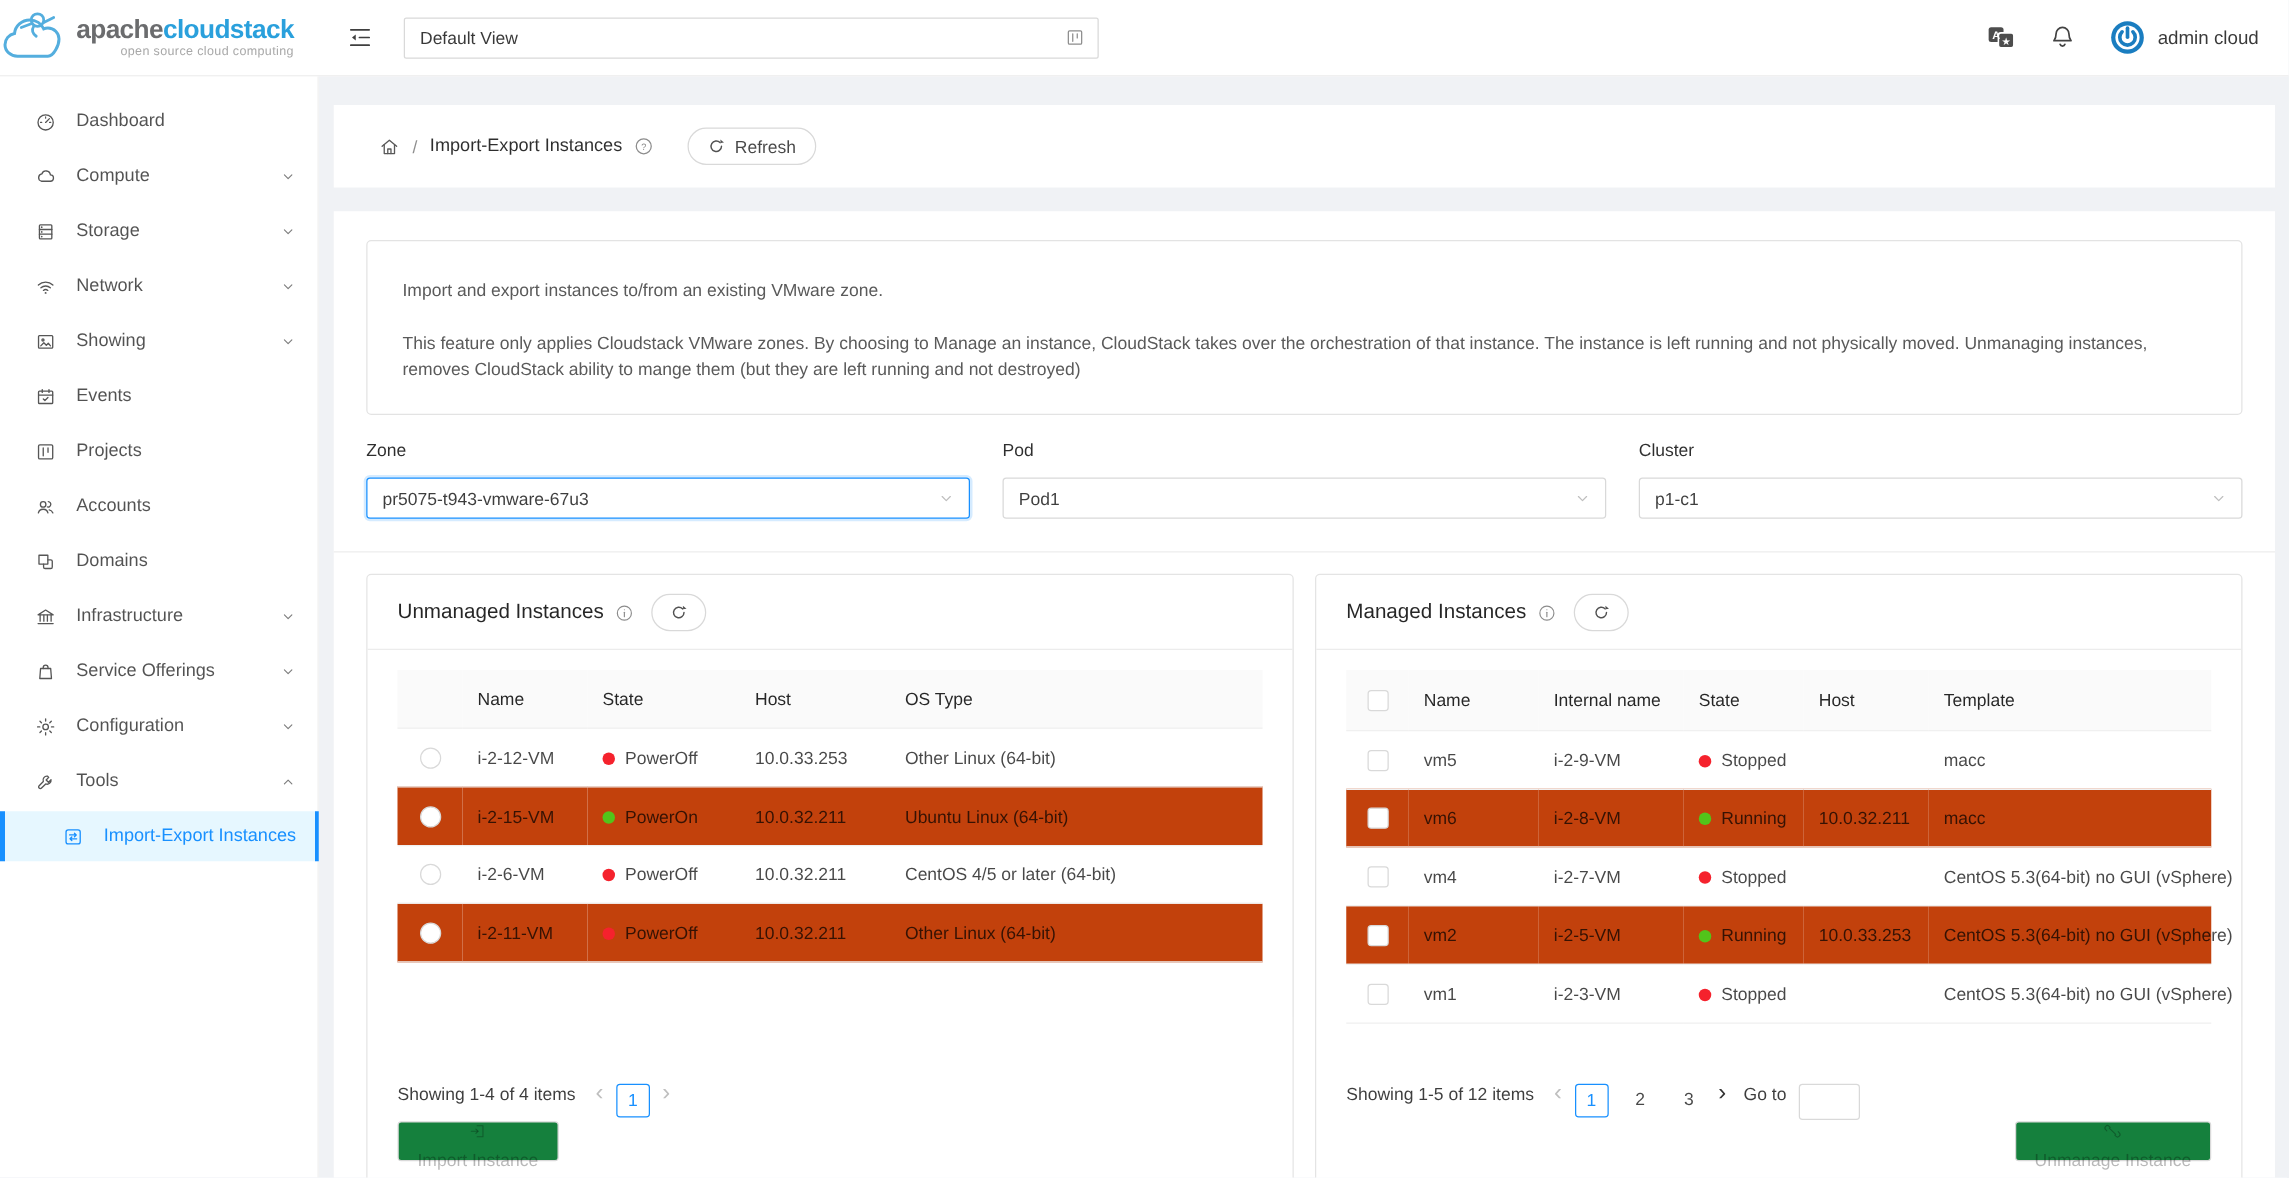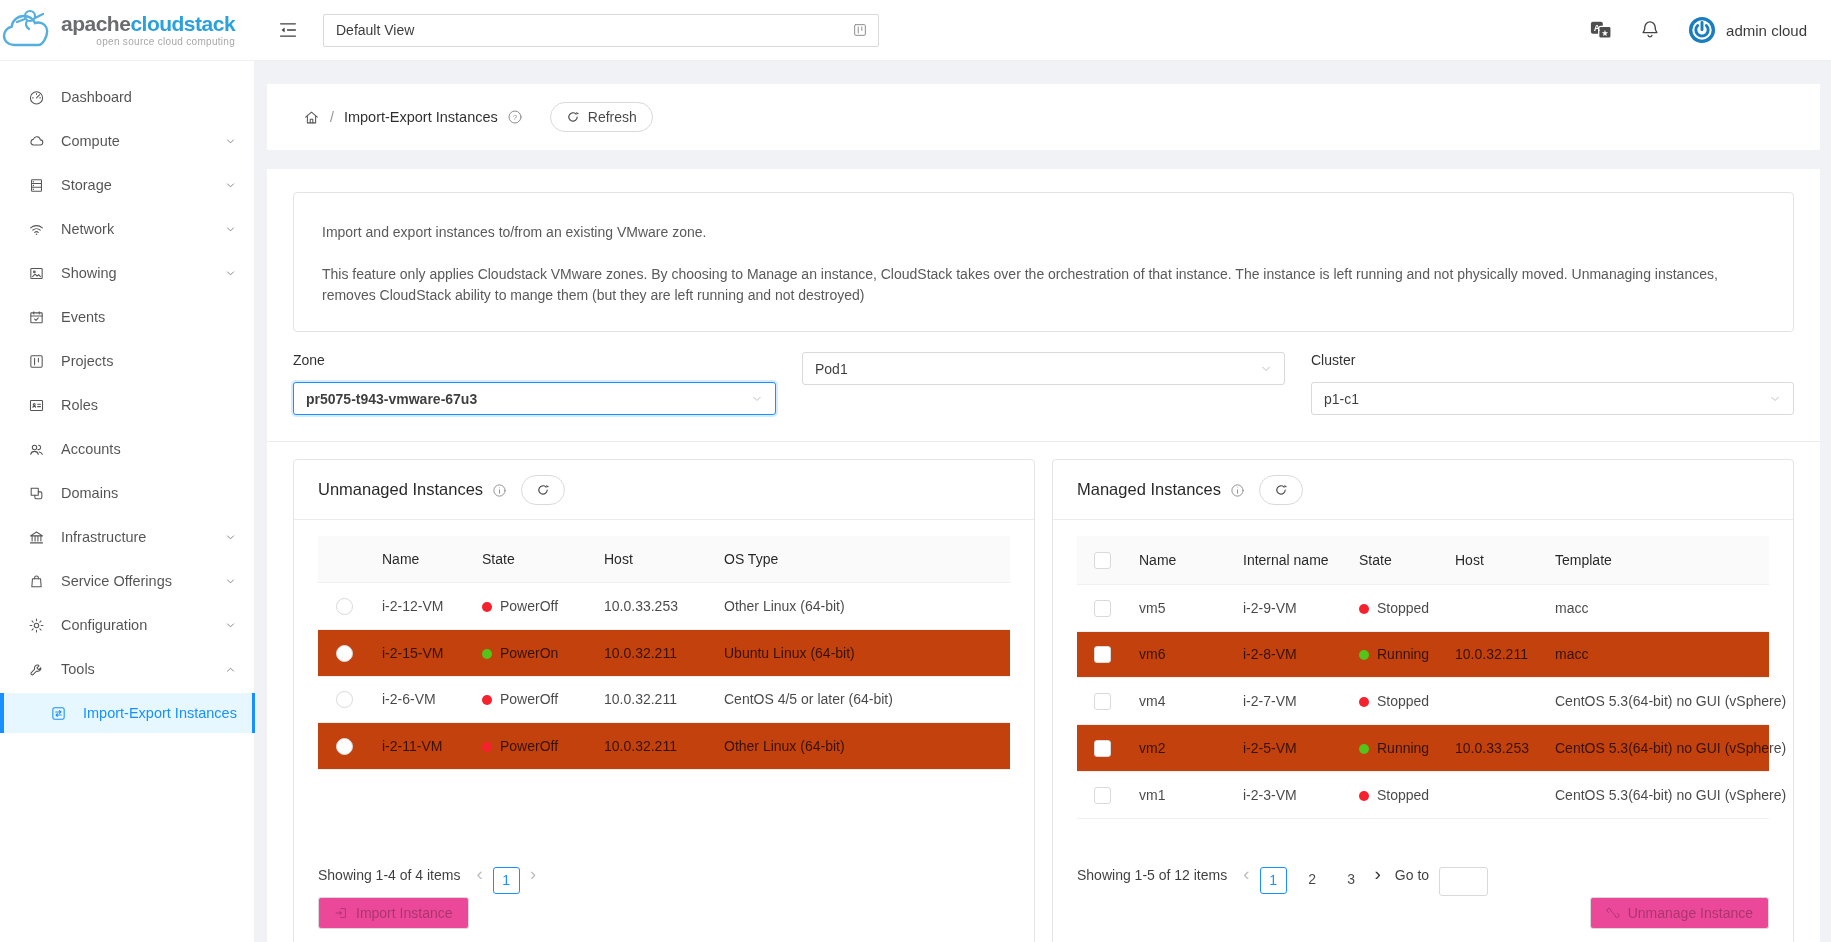--- a/index.html
+++ b/index.html
@@ -48,21 +48,21 @@
 
   .main-card { margin:19px 11px 0 12px; background:#fff; min-height:820px; padding:23px 26px 0; }
   .intro-box { border:1px solid #e3e3e3; border-radius:4px; padding:29px 28px 25px; font-size:14px; color:#5a5a5a; line-height:21px; }
   .intro-box p { margin:0; }
   .intro-box p + p { margin-top:21px; }
 
   .filters { display:grid; grid-template-columns:1fr 1fr 1fr; gap:26px; margin-top:20px; }
   .filter label { display:block; font-size:14px; color:rgba(0,0,0,0.82); margin-bottom:14px; }
   .select { height:33px; border:1px solid #d9d9d9; border-radius:3px; background:#fff; display:flex; align-items:center; justify-content:space-between; padding:0 12px; font-size:14px; color:rgba(0,0,0,0.76); cursor:pointer; }
   .select .ic { width:12px; height:12px; color:#bfbfbf; }
-  .select.focused { border-color:#1890ff; box-shadow:0 0 0 2px rgba(24,144,255,0.18);font-weight:bold; }
+  .select.focused { border-color:#1890ff; box-shadow:0 0 0 2px rgba(24,144,255,0.18); }
 
   .full-hr { height:1px; background:#ededed; margin:26px -26px 0; }
 
   .panels { display:flex; gap:17px; margin-top:17px; }
   .panel { position:relative; flex:1; border:1px solid #e4e4e4; border-radius:4px; background:#fff; height:512px; }
   .panel-head { height:60px; display:flex; align-items:center; gap:9px; padding:0 24px; border-bottom:1px solid #ececec; }
   .panel-head h3 { margin:0; font-size:16.5px; font-weight:500; color:rgba(0,0,0,0.85); }
   .info-ic { width:15px; height:15px; color:#8c8c8c; margin-top:2px; }
   .mini-refresh { height:30px; width:44px; margin-left:5px; border:1px solid #d9d9d9; border-radius:15px; background:#fff; display:flex; align-items:center; justify-content:center; cursor:pointer; }
   .panel-body { padding:16px 24px 0; }
@@ -81,21 +81,21 @@
   .ang { font-size:19px; line-height:14px; display:inline-block; }
   .pg-nav { cursor:pointer; }
   .pg-nav.disabled { color:#bfbfbf; cursor:default; }
   .pg-nav.enabled { color:#333; }
   .pg-pages { display:flex; align-items:center; gap:12px; }
   .pg-item { min-width:27px; height:27px; line-height:25px; text-align:center; border-radius:3px; cursor:pointer; color:rgba(0,0,0,0.72); }
   .pg-item.active { border:1px solid #1890ff; color:#1890ff; background:#fff; }
   .goto-lbl { margin-left:4px; }
   .goto-input { width:49px; height:29px; border:1px solid #d9d9d9; border-radius:3px; font-family:inherit; font-size:14px; padding:0 6px; outline:none; }
 
-  .action-btn { position:absolute; top:437px; height:32px; border:1px solid #d9d9d9; border-radius:3px; background:#ec4899; color:rgba(0,0,0,0.28); font-size:14px; font-family:inherit; display:flex; align-items:center; gap:8px; padding:0 15px; cursor:not-allowed; }
+  .action-btn { position:absolute; top:437px; height:32px; border:1px solid #d9d9d9; border-radius:3px; background:#15803d; color:rgba(0,0,0,0.28); font-size:14px; font-family:inherit; display:flex; align-items:center; gap:8px; padding:0 15px; cursor:not-allowed;flex-direction:column; }
   .action-btn .ic { width:14px; height:14px; }
   .action-left { left:24px; }
   .action-right { right:24px; }
 
   .ic svg, .mi-icon svg, .chev svg, .hr-ic svg, .collapse-btn svg, .crumb-home svg,
   .crumb-help svg, .info-ic svg, .avatar svg, .logo-mark svg { width:100%; height:100%; display:block; }
   .ic { display:inline-block; }
 </style>
 </head>
 <body>
@@ -256,32 +256,20 @@
       <span class="mi-icon">
             <svg viewBox="0 0 24 24" fill="none" stroke="currentColor" stroke-width="1.5" stroke-linecap="round" stroke-linejoin="round">
               <rect x="4" y="4" width="16" height="16" rx="1.5"></rect>
               <path d="M9.3 7.5v9M14.7 7.5v5"></path>
             </svg>
           </span>
       <span class="mi-label">Projects</span>
 
     </li>
 
-    <li class="menu-item">
-      <span class="mi-icon">
-            <svg viewBox="0 0 24 24" fill="none" stroke="currentColor" stroke-width="1.5" stroke-linecap="round" stroke-linejoin="round">
-              <rect x="3.5" y="5" width="17" height="14" rx="1"></rect>
-              <circle cx="8.8" cy="10.6" r="1.4"></circle>
-              <path d="M6.9 14.4c0-1.6 3.8-1.6 3.8 0"></path>
-              <path d="M13.6 10.3h3.9M13.6 13.6h3.9"></path>
-            </svg>
-          </span>
-      <span class="mi-label">Roles</span>
-
-    </li>
 
     <li class="menu-item">
       <span class="mi-icon">
             <svg viewBox="0 0 24 24" fill="none" stroke="currentColor" stroke-width="1.5" stroke-linecap="round" stroke-linejoin="round">
               <circle cx="9.2" cy="9.2" r="3.1"></circle>
               <path d="M3.8 18.8a5.6 5.6 0 0 1 10.8 0"></path>
               <path d="M15 6a3.1 3.1 0 1 1-1 6.1"></path>
               <path d="M16 15.4a5.6 5.6 0 0 1 4.2 3.4"></path>
             </svg>
           </span>
@@ -416,20 +404,21 @@
           <div class="select focused">
             <span>pr5075-t943-vmware-67u3</span>
             <span class="ic">
                 <svg viewBox="0 0 24 24" fill="none" stroke="currentColor" stroke-width="1.5" stroke-linecap="round" stroke-linejoin="round">
                   <path d="M5.5 8.5 12 15l6.5-6.5" stroke-width="2"></path>
                 </svg>
               </span>
           </div>
         </div>
         <div class="filter">
+          <label>Pod</label>
           <div class="select">
             <span>Pod1</span>
             <span class="ic">
                 <svg viewBox="0 0 24 24" fill="none" stroke="currentColor" stroke-width="1.5" stroke-linecap="round" stroke-linejoin="round">
                   <path d="M5.5 8.5 12 15l6.5-6.5" stroke-width="2"></path>
                 </svg>
               </span>
           </div>
         </div>
         <div class="filter">

